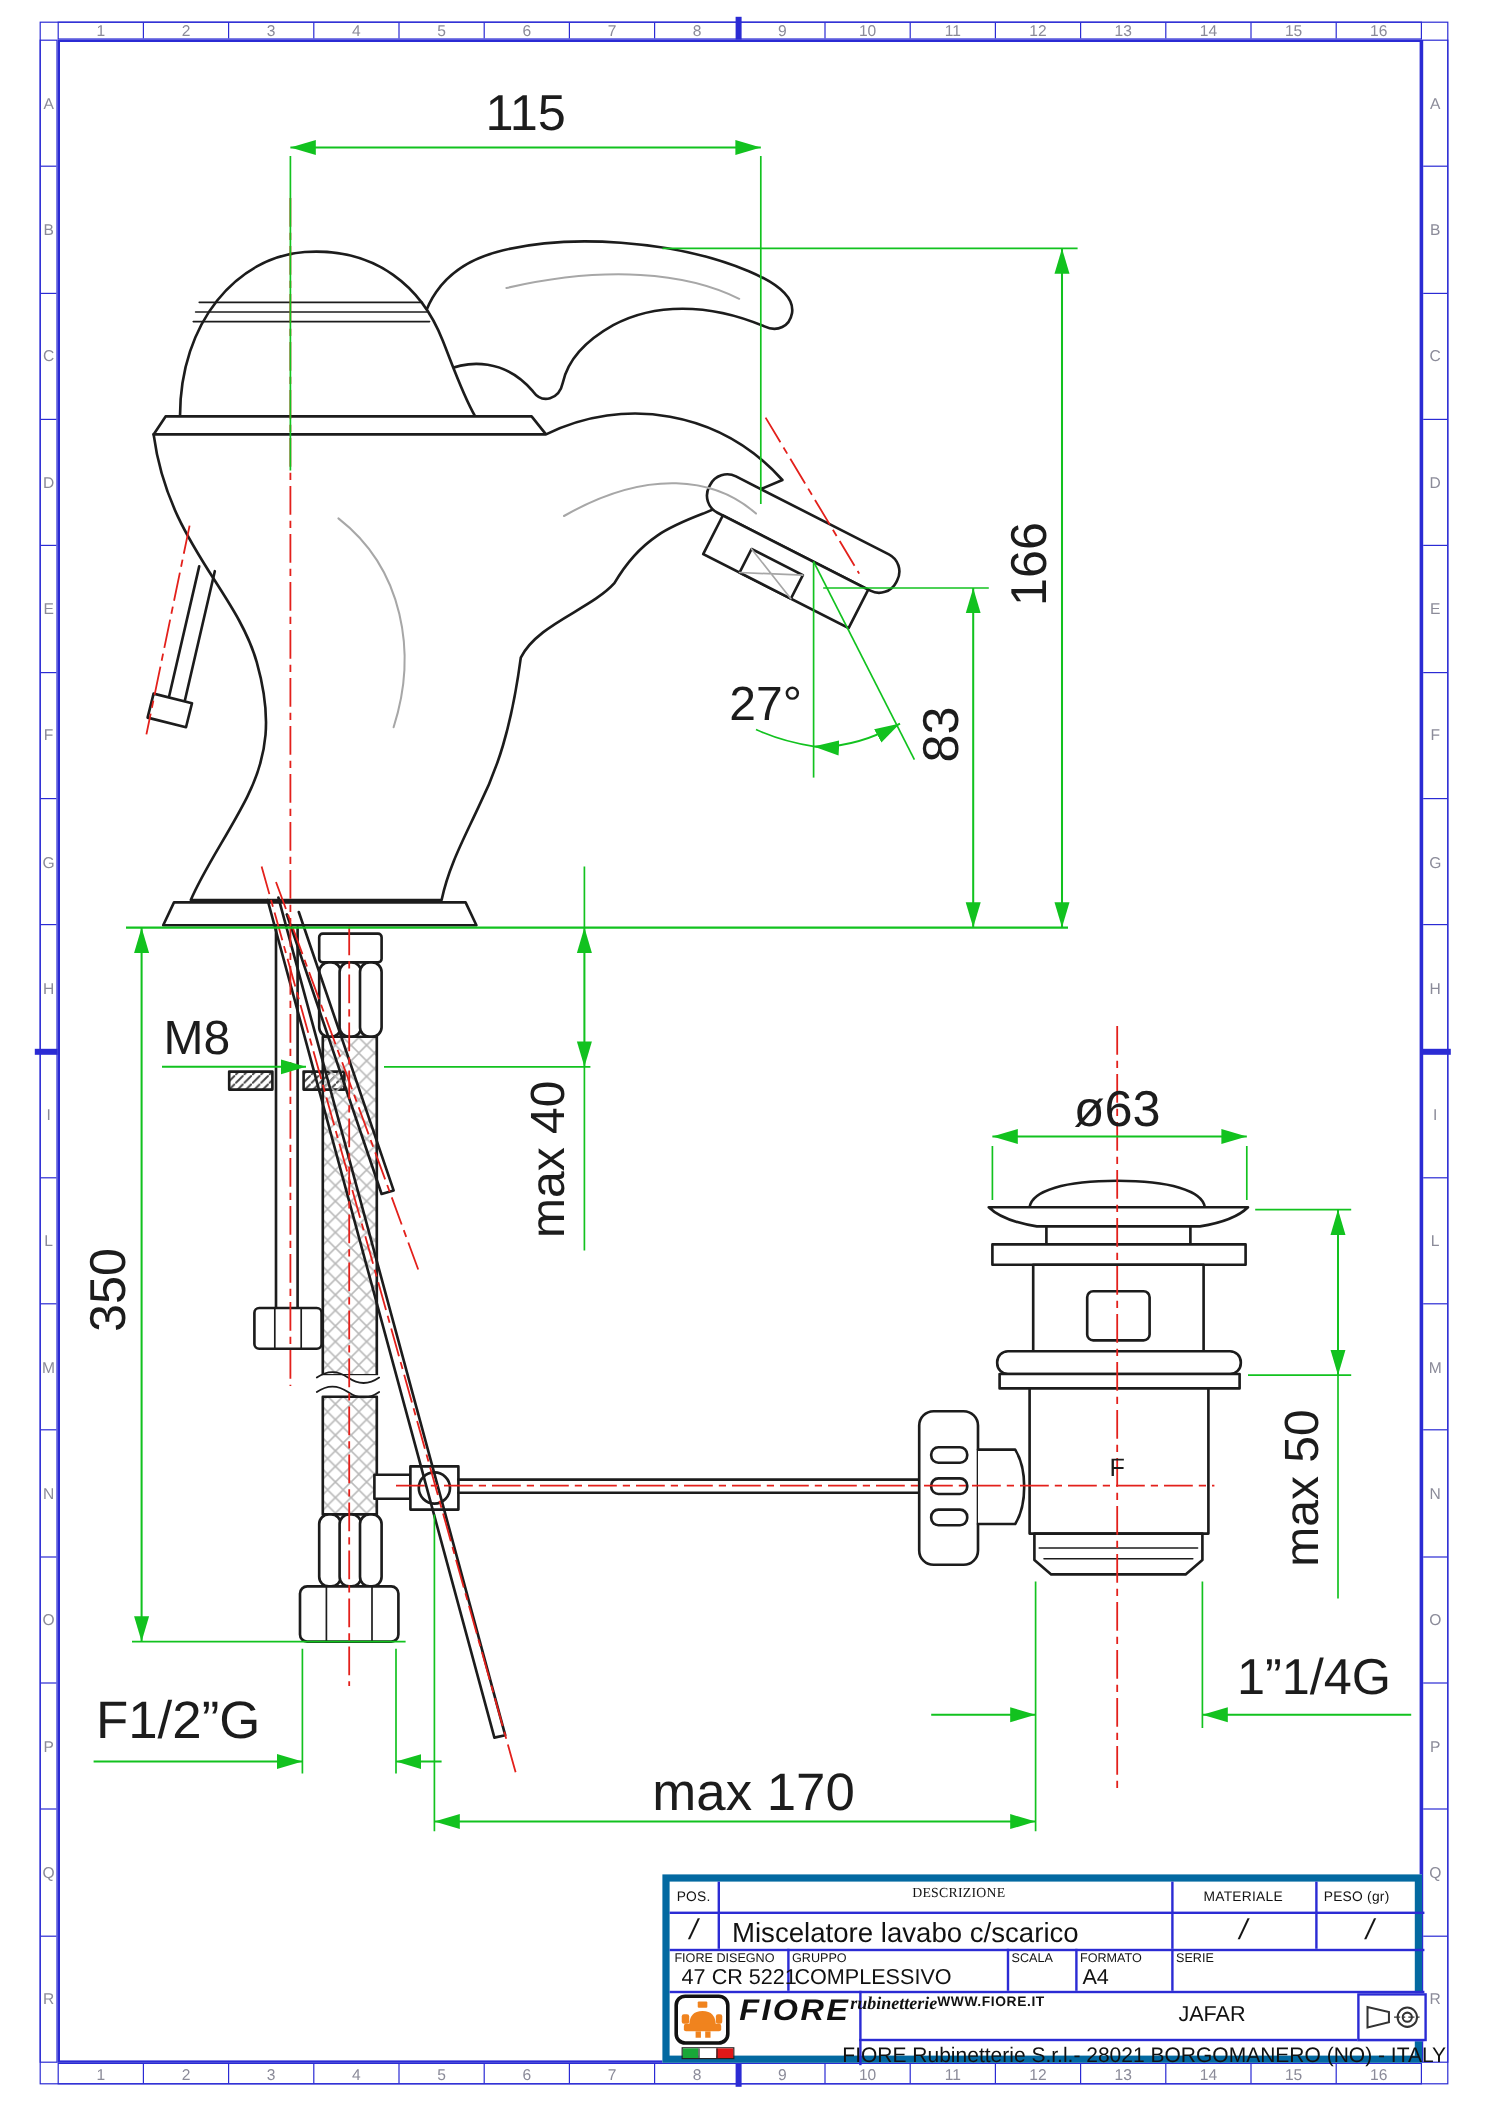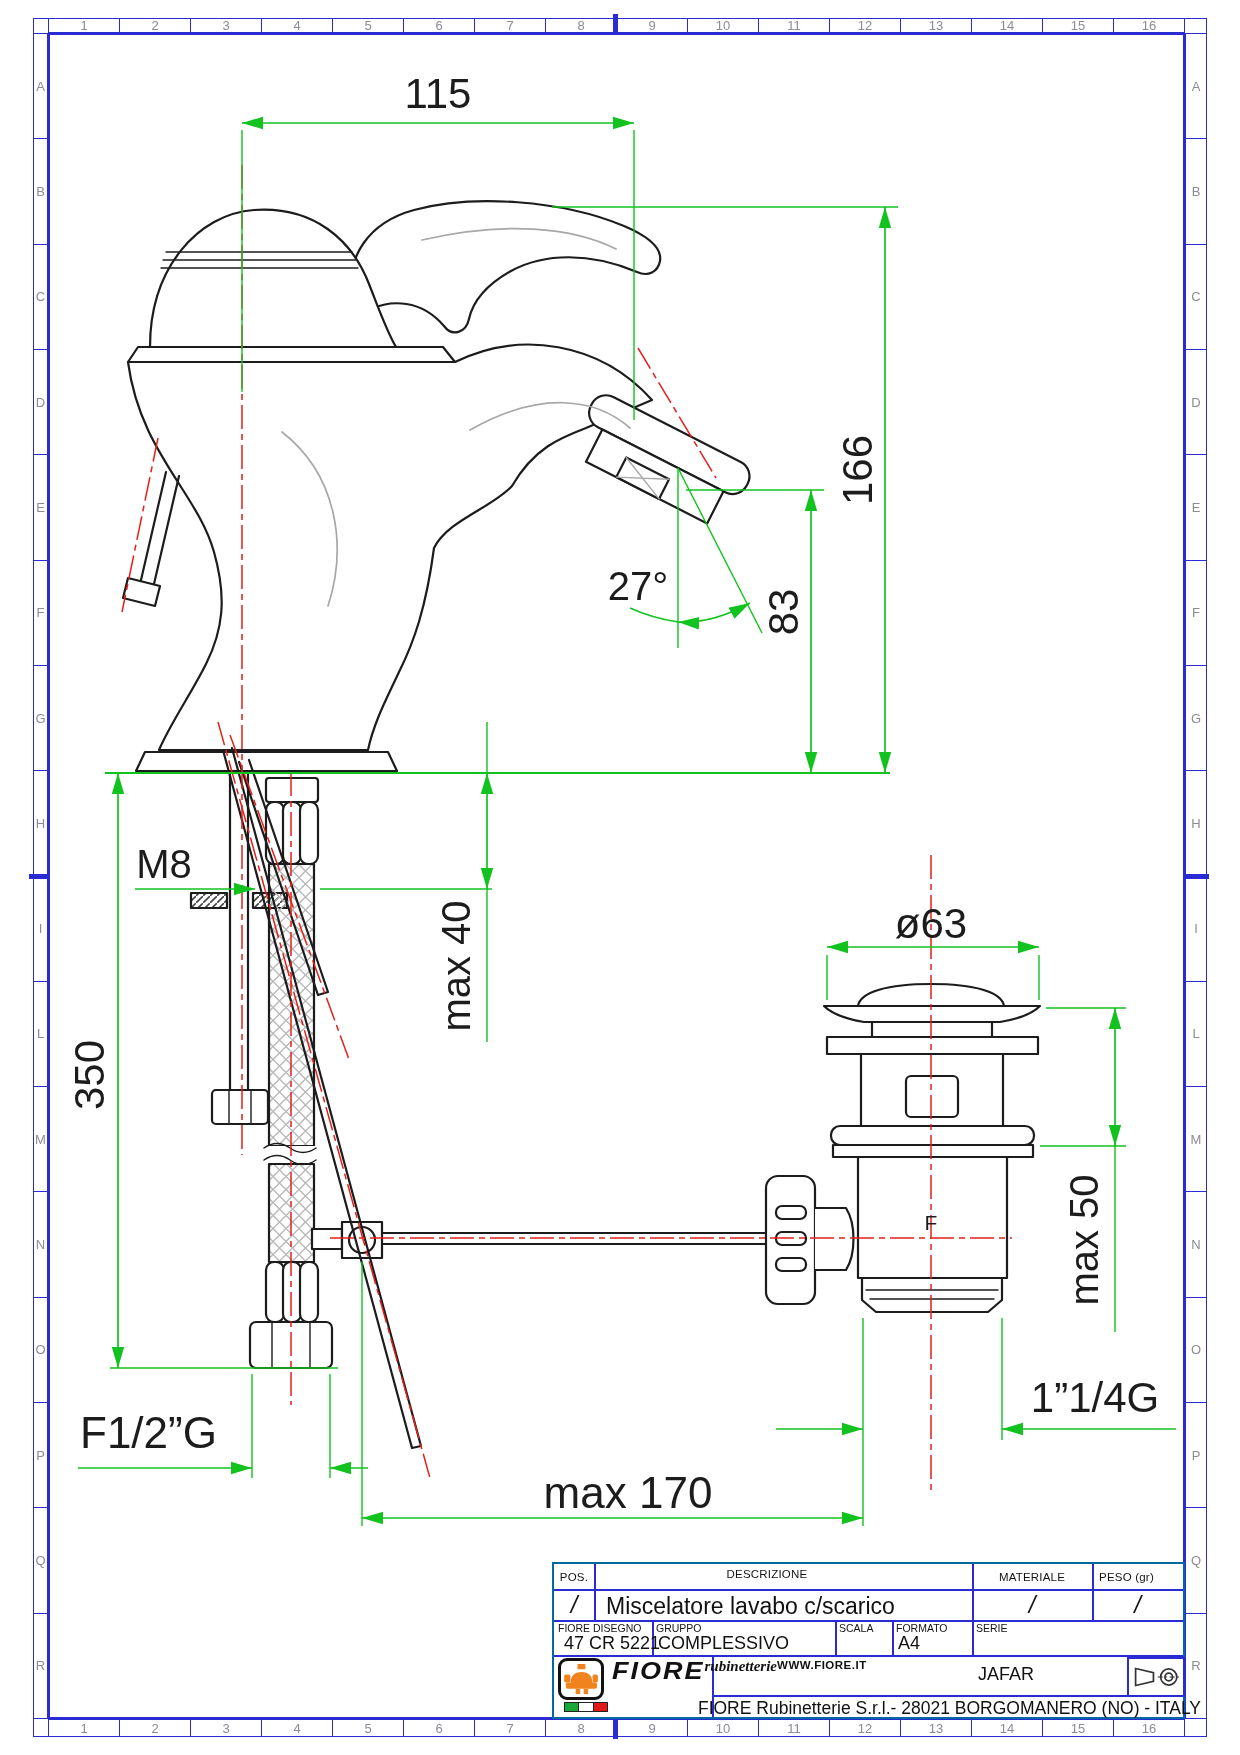--- a/index.html
+++ b/index.html
@@ -17,21 +17,21 @@
   .gcell{flex:1;display:flex;align-items:center;justify-content:center;
          font-size:13px;color:#8b8b99;box-sizing:border-box;}
   .gstrip.h .gcell + .gcell{border-left:1px solid #2b2bd4;}
   .gstrip.v .gcell + .gcell{border-top:1px solid #2b2bd4;}
   .cmark{position:absolute;background:#2b2bd4;}
   
   #drawing{position:absolute;left:0;top:0;pointer-events:none;}
   .dimtxt{font-family:"Liberation Sans",sans-serif;fill:#1c1c1c;}
   
   #titleblock{position:absolute;left:552px;top:1562px;width:633px;height:157px;
-              border:2px solid #0369a1;box-sizing:border-box;background:#fff;padding-left:17px;}
+              border:6px solid #0369a1;box-sizing:border-box;background:#fff;padding-left:17px;}
   .tl-h{position:absolute;height:2px;background:#2b2bd4;}
   .tl-v{position:absolute;width:2px;background:#2b2bd4;}
   .tb-cell{position:absolute;display:flex;align-items:center;justify-content:center;
            color:#141414;box-sizing:border-box;}
   .tb-label{font-size:11.5px;letter-spacing:.2px;}
   .tb-minor{position:absolute;font-size:10.5px;color:#141414;left:4px;top:2px;white-space:nowrap;}
   .tb-value{position:absolute;font-size:18px;color:#111;white-space:nowrap;}
   .slash{font-size:24px;font-style:italic;}
   
   #logobox{position:absolute;left:0;top:91px;width:158px;height:64px;display:flex;
@@ -330,21 +330,21 @@
     <div class="tl-v" style="left:40px;top:0;height:56px;"></div>
     <div class="tl-v" style="left:418px;top:0;height:56px;"></div>
     <div class="tl-v" style="left:538px;top:0;height:56px;"></div>
     <div class="tl-v" style="left:98px;top:56px;height:35px;"></div>
     <div class="tl-v" style="left:281px;top:56px;height:35px;"></div>
     <div class="tl-v" style="left:338px;top:56px;height:35px;"></div>
     <div class="tl-v" style="left:418px;top:56px;height:35px;"></div>
     <div class="tl-v" style="left:158px;top:91px;height:62px;"></div>
 
     <div class="tb-cell tb-label" style="left:0;top:0;width:40px;height:25px;">POS.</div>
-    <div class="tb-cell tb-label" style="left:24px;top:0;width:378px;height:19px;">DESCRIZIONE</div>
+    <div class="tb-cell tb-label" style="left:52px;top:0;width:378px;height:19px;font-family:Liberation Serif, serif;">DESCRIZIONE</div>
     <div class="tb-cell tb-label" style="left:418px;top:0;width:120px;height:25px;">MATERIALE</div>
     <div class="tb-cell tb-label" style="left:538px;top:0;width:69px;height:25px;">PESO (gr)</div>
 
     <div class="tb-cell slash" style="left:0;top:25px;width:40px;height:31px;">/</div>
     <div class="tb-value" style="left:52px;top:29px;font-size:23px;text-align:center;">Miscelatore lavabo c/scarico</div>
     <div class="tb-cell slash" style="left:418px;top:25px;width:120px;height:31px;">/</div>
     <div class="tb-cell slash" style="left:538px;top:25px;width:91px;height:31px;">/</div>
 
     <div style="position:absolute;left:0;top:56px;width:98px;height:35px;">
       <div class="tb-minor">FIORE DISEGNO</div>

